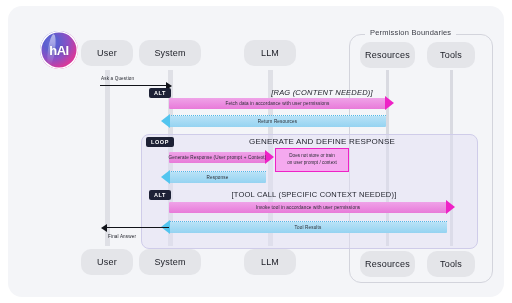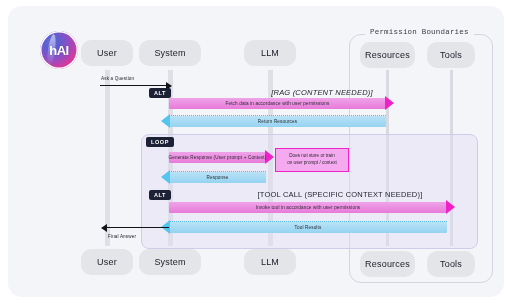--- a/index.html
+++ b/index.html
@@ -45,21 +45,20 @@
 
   
   #permgroup{
     position:absolute;left:341px;top:28px;width:142px;height:247px;
     border:1px solid #d3d4dc;border-radius:12px;background:transparent;
   }
   #permlabel{
     position:absolute;left:357px;top:22px;
     background:#f4f5f8;padding:0 5px;font-size:7.5px;color:#3b3d46;
     letter-spacing:.2px;
-    font-family:Liberation Mono, monospace;
   }
 
   
   #loopbox{
     position:absolute;left:133px;top:128px;width:335px;height:113px;
     border:1px solid #cfcce9;border-radius:8px;background:rgba(224,222,245,.45);
   }
 
   
   .frag{
@@ -169,20 +168,21 @@
 
     <div class="msg blue" style="left:161px;top:110px;width:217px;">
       <div class="bar">
         <span class="lbl">Return Resources</span>
       </div>
       <div class="dotline"></div>
       <div class="head left"></div>
     </div>
 
     <div class="frag" style="left:138px;top:131px;">LOOP</div>
+    <div class="fragtitle" style="left:160px;top:131px;width:308px;font-size:8px;">GENERATE AND DEFINE RESPONSE</div>
 
     <div class="msg pink" style="left:161px;top:146px;width:97px;">
       <div class="bar">
         <span class="lbl">Generate Response (User prompt + Context)</span>
       </div>
       <div class="head right"></div>
     </div>
 
     <div id="note">
       <span><span>Does not store or train</span><br><span>on user prompt / context</span></span>
@@ -190,21 +190,21 @@
 
     <div class="msg blue" style="left:161px;top:166px;width:97px;">
       <div class="bar">
         <span class="lbl">Response</span>
       </div>
       <div class="dotline"></div>
       <div class="head left"></div>
     </div>
 
     <div class="frag" style="left:141px;top:184px;">ALT</div>
-    <div class="fragtitle" style="left:178px;top:184px;width:308px;">[TOOL CALL (SPECIFIC CONTEXT NEEDED)]</div>
+    <div class="fragtitle" style="left:152px;top:184px;width:308px;">[TOOL CALL (SPECIFIC CONTEXT NEEDED)]</div>
 
     <div class="msg pink" style="left:161px;top:196px;width:278px;">
       <div class="bar">
         <span class="lbl">Invoke tool in accordance with user permissions</span>
       </div>
       <div class="head right"></div>
     </div>
 
     <div class="msg blue" style="left:161px;top:216px;width:278px;">
       <div class="bar">

